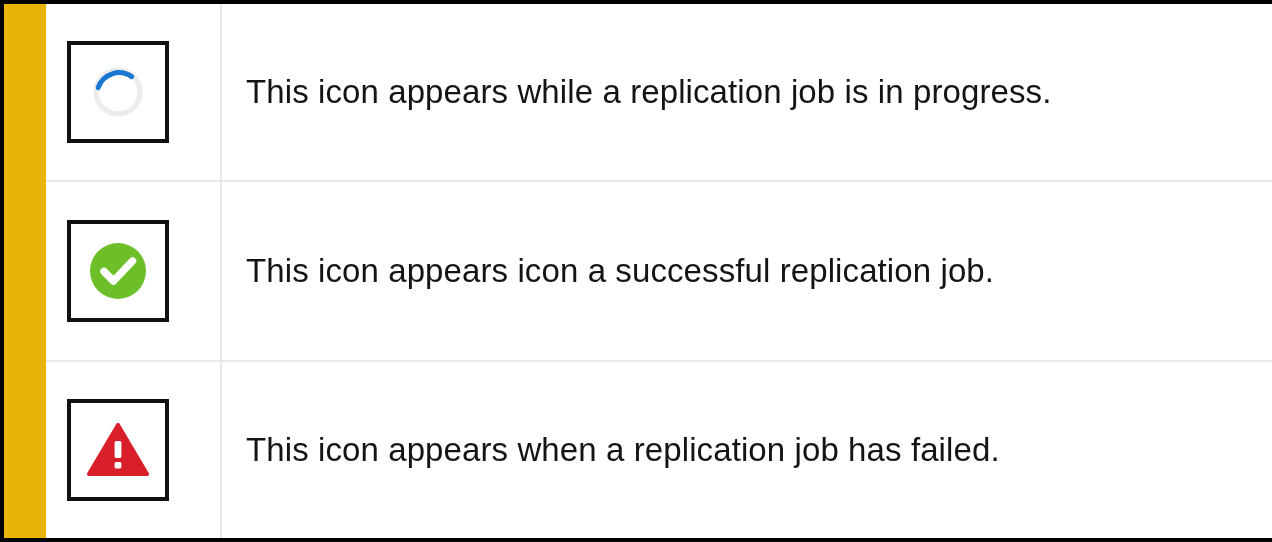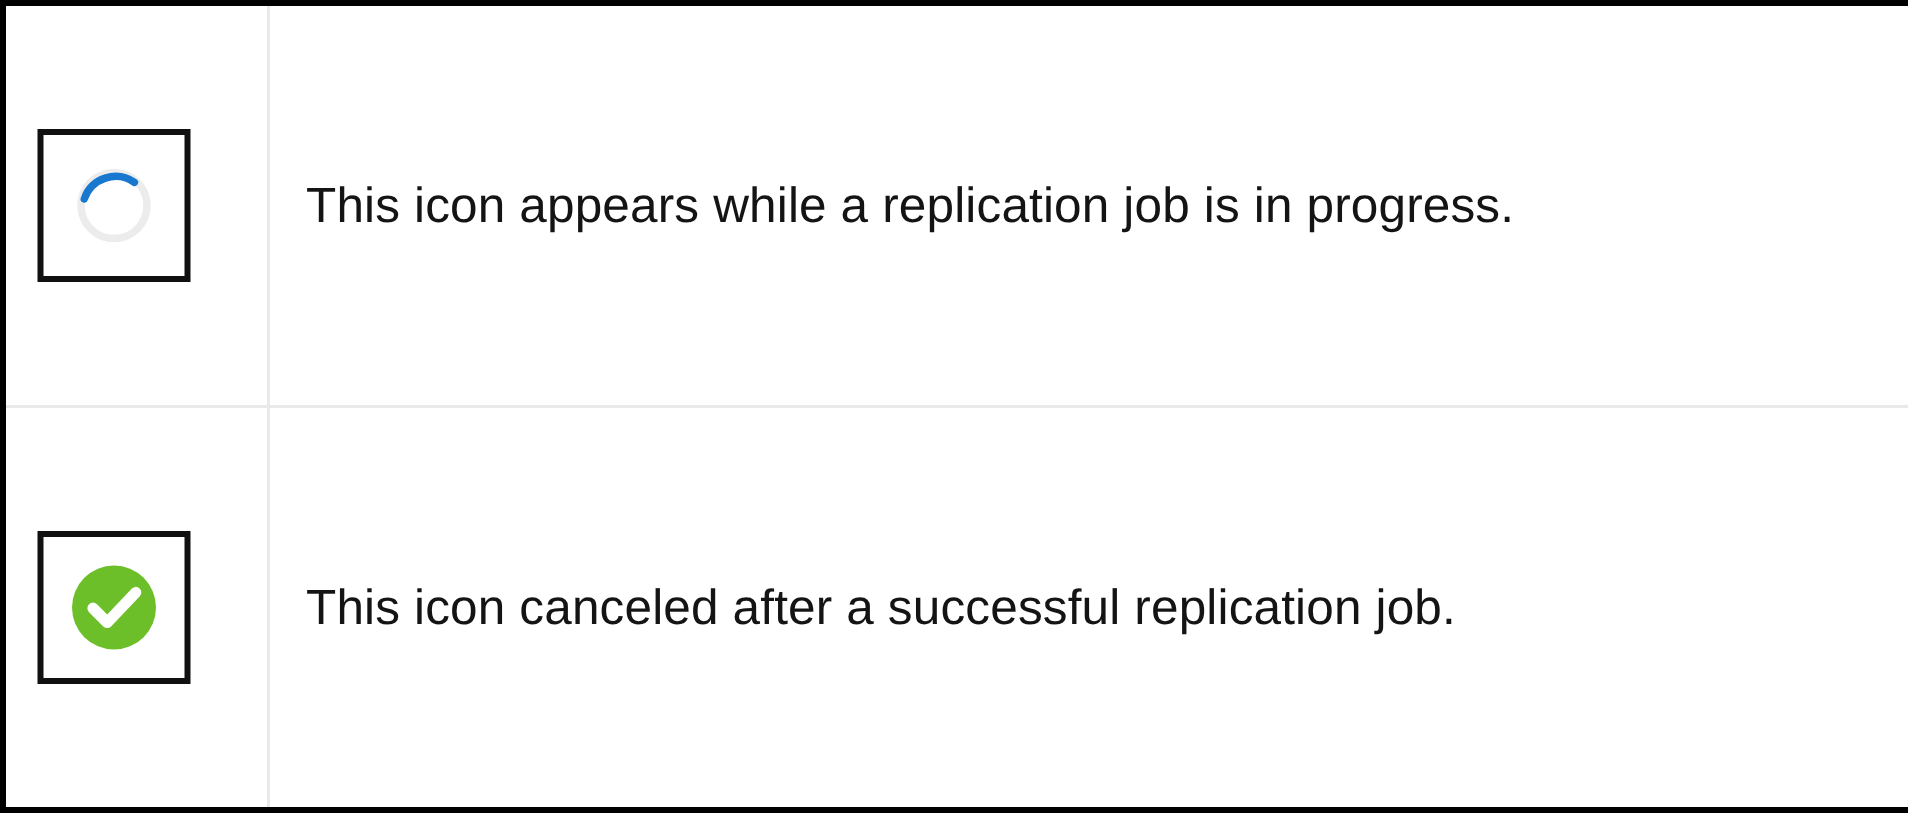--- a/index.html
+++ b/index.html
@@ -12,25 +12,26 @@
     height: 542px;
     font-family: "Liberation Sans", sans-serif;
     overflow: hidden;
   }
 
   .legend-frame {
     position: relative;
     box-sizing: border-box;
     width: 1272px;
     height: 542px;
-    background: #14532d;
+    background: #eab308;
     border-top: 4px solid #000000;
     border-left: 4px solid #000000;
     border-bottom: 4px solid #000000;
     border-right: 0;
+    padding-left: 42px;
   }
 
   .legend-table {
     width: 100%;
     height: 100%;
     border-collapse: collapse;
     table-layout: fixed;
   }
 
   .legend-row {
@@ -128,21 +129,35 @@
       <tr class="legend-row">
         <td class="icon-cell">
           <div class="icon-box">
             <svg class="glyph check-circle" viewBox="0 0 58 58">
               <circle cx="29" cy="29" r="28" fill="#6cbf28"></circle>
               <path d="M 15 29.5 L 24.5 39 L 43.5 19" fill="none" stroke="#ffffff" stroke-width="7.5" stroke-linecap="round" stroke-linejoin="round"></path>
             </svg>
           </div>
         </td>
         <td class="desc-cell">
-          <span class="desc-text">This icon canceled after a successful replication job.</span>
+          <span class="desc-text">This icon appears icon a successful replication job.</span>
         </td>
       </tr>
 
+      <tr class="legend-row">
+        <td class="icon-cell">
+          <div class="icon-box">
+            <svg class="glyph warn-triangle" viewBox="0 0 62 54">
+              <path d="M 31 2 L 60 51 L 2 51 Z" fill="#d81f2a" stroke="#d81f2a" stroke-width="4" stroke-linejoin="round"></path>
+              <rect x="27.6" y="18" width="6.8" height="17" rx="1.6" fill="#ffffff"></rect>
+              <rect x="27.6" y="39" width="6.8" height="6.6" rx="1.6" fill="#ffffff"></rect>
+            </svg>
+          </div>
+        </td>
+        <td class="desc-cell">
+          <span class="desc-text">This icon appears when a replication job has failed.</span>
+        </td>
+      </tr>
 
 
     </tbody>
   </table>
 </div>
 
 </body></html>

